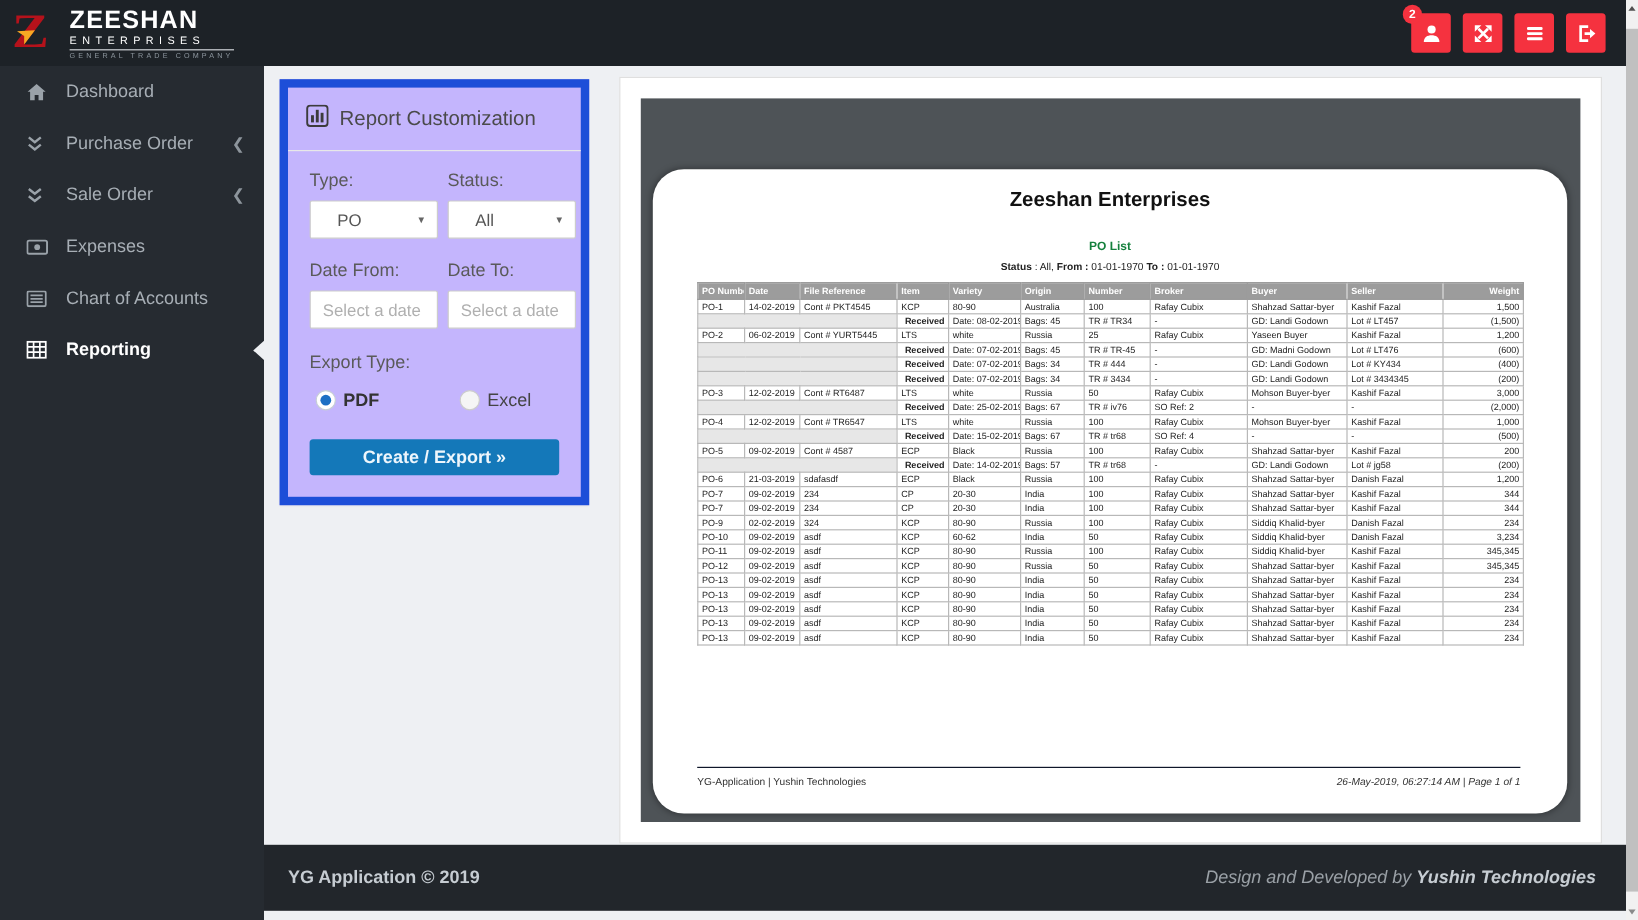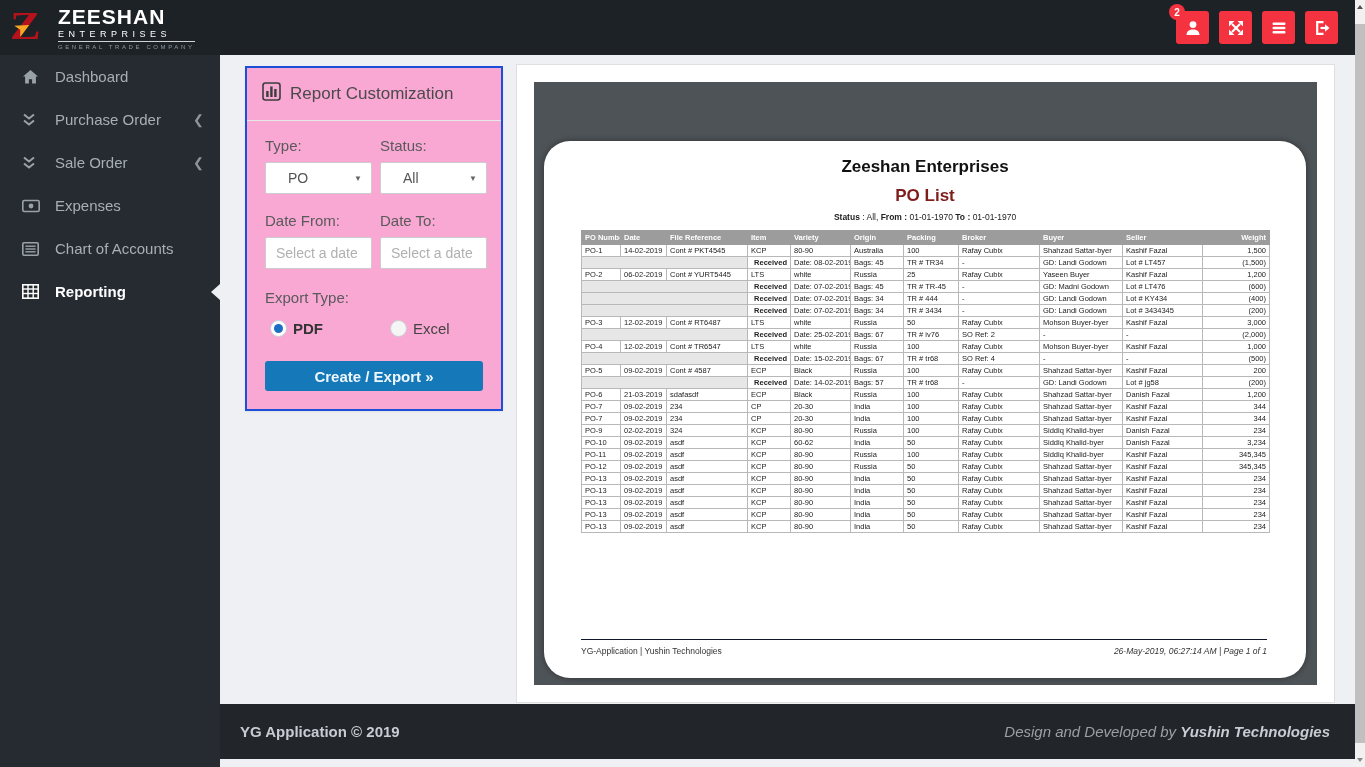--- a/index.html
+++ b/index.html
@@ -38,22 +38,22 @@
   .side-item.active .side-icon { color:#ffffff; }
   .side-caret { position:absolute; right:16px; font-size:13px; color:#8d959c; }
   .active-marker { position:absolute; right:0; top:50%; margin-top:-8px; width:0; height:0;
                    border-top:8px solid transparent; border-bottom:8px solid transparent;
                    border-right:9px solid #eef0f3; }
 
   
   .main { position:absolute; left:220px; top:55px; width:1135px; height:657px; background:#eef0f3; }
 
   
-  .panel { position:absolute; left:25px; top:11px; width:258px; background:#f9a8d4;
-           border:2px solid #1d4ed8; box-shadow:0 1px 2px rgba(0,0,0,.06); }
+  .panel { position:absolute; left:13px; top:11px; width:258px; background:#c4b5fd;
+           border:7px solid #1d4ed8; box-shadow:0 1px 2px rgba(0,0,0,.06); }
   .panel-head { display:flex; align-items:center; gap:9px; padding:14px 15px; border-bottom:1px solid #e8e8e8;
                 font-size:17px; color:#4a4a4a; }
   .panel-body { padding:16px 18px 18px 18px; }
   .form-grid { display:grid; grid-template-columns:107px 107px; column-gap:8px; }
   .form-label { font-size:15px; color:#5a5a5a; margin-bottom:8px; }
   .select { height:32px; border:1px solid #ccc; border-radius:2px; background:#fff; display:flex;
             align-items:center; justify-content:space-between; padding:0 9px 0 22px; font-size:14px;
             color:#555; cursor:pointer; }
   .select .caret { font-size:8px; color:#666; }
   .date-input { width:107px; height:32px; border:1px solid #ccc; border-radius:2px; padding:0 10px;
@@ -74,21 +74,21 @@
                 border:none; border-radius:3px; font-size:15px; cursor:pointer;
                 font-family:"Liberation Sans", sans-serif;font-weight:bold; }
 
   
   .pdf-card { position:absolute; left:296px; top:9px; width:819px; height:639px; background:#fff;
               border:1px solid #dfdfdf; }
   .pdf-viewer { position:absolute; left:17px; right:17px; top:17px; bottom:17px; background:#4e5357; }
   .pdf-page { position:absolute; left:10px; right:11px; top:59px; bottom:7px; background:#fff;
               box-shadow:0 0 6px rgba(0,0,0,.4); overflow:hidden;border-radius:26px; }
   .rpt-company { margin-top:16px; text-align:center; font-size:17px; font-weight:bold; color:#111; }
-  .rpt-title { margin-top:9px; text-align:center; font-size:17px; font-weight:bold; color:#7f1d1d; }
+  .rpt-title { margin-top:23px; text-align:center; font-size:10px; font-weight:bold; color:#15803d; }
   .rpt-filter { margin-top:6px; text-align:center; font-size:8.5px; color:#222; }
   .rpt-table-wrap { margin:8px 39px 0 37px; }
   table.rpt { width:688px; table-layout:fixed; border-collapse:collapse; font-size:7.5px; color:#222; }
   table.rpt th { background:#9c9c9c; color:#fff; font-weight:bold; text-align:left;
                  padding:2px 3px; border:1px solid #9c9c9c; white-space:nowrap; overflow:hidden; }
   table.rpt td { border:1px solid #b8b8b8; padding:1px 3px; height:9px; white-space:nowrap;
                  overflow:hidden; }
   table.rpt td.right, table.rpt th.right { text-align:right; }
   table.rpt td.recv-lead { background:#e7e7e7; }
   table.rpt td.recv-label { font-weight:bold; text-align:right; }
@@ -310,21 +310,21 @@
                 <col style="width: 67px;">
               </colgroup>
               <thead>
                 <tr>
                   <th>PO Number</th>
                   <th>Date</th>
                   <th>File Reference</th>
                   <th>Item</th>
                   <th>Variety</th>
                   <th>Origin</th>
-                  <th>Packing</th>
+                  <th>Number</th>
                   <th>Broker</th>
                   <th>Buyer</th>
                   <th>Seller</th>
                   <th class="right">Weight</th>
                 </tr>
               </thead>
               <tbody>
                 <tr>
                   <td>PO-1</td>
                   <td>14-02-2019</td>

